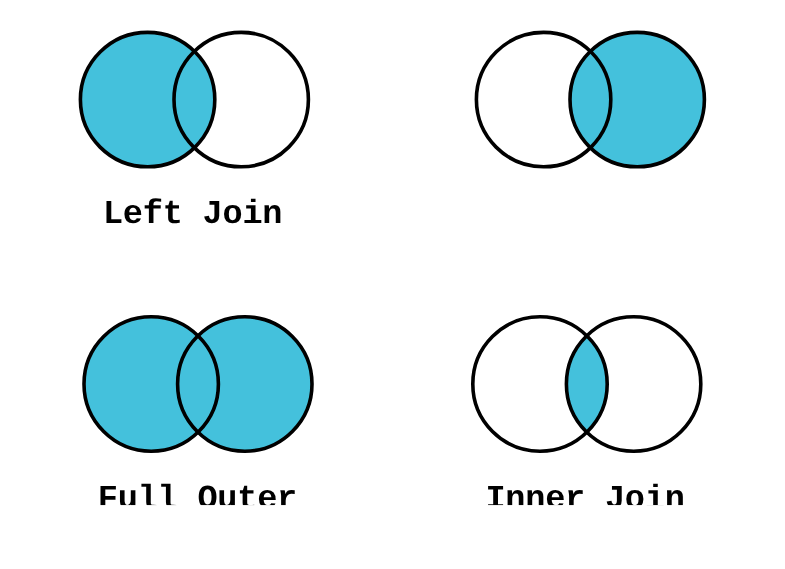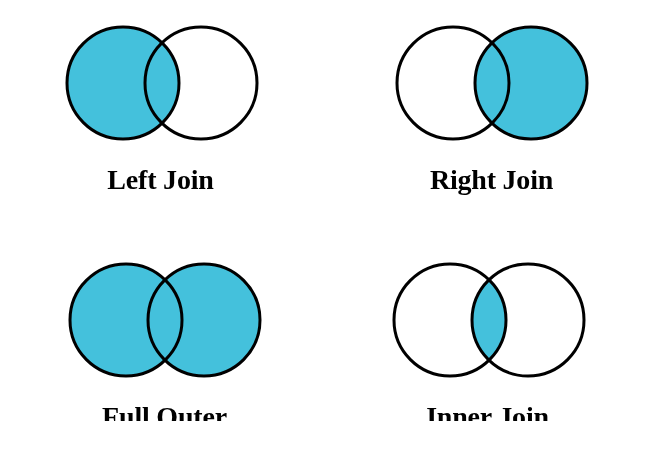--- a/index.html
+++ b/index.html
@@ -5,21 +5,21 @@
   html, body {
     margin: 0;
     padding: 0;
     background: #ffffff;
   }
   #canvas {
     position: relative;
     width: 654px;
     height: 421px;
     background: #ffffff;
-    font-family: Liberation Serif, serif;
+    font-family: Liberation Mono, monospace;
     overflow: hidden;
   }
   .grid {
     position: absolute;
     inset: 0;
     display: grid;
     grid-template-columns: 327px 327px;
     grid-template-rows: 237px 237px;
   }
   .cell {
@@ -101,21 +101,20 @@
           </defs>
           <circle cx="66" cy="70" r="56" fill="#ffffff"></circle>
           <circle cx="144" cy="70" r="56" fill="#44c1dc"></circle>
           <g clip-path="url(#clipR2)">
             <circle cx="66" cy="70" r="56" fill="#44c1dc"></circle>
           </g>
           <circle cx="66" cy="70" r="56" fill="none" stroke="#000000" stroke-width="3"></circle>
           <circle cx="144" cy="70" r="56" fill="none" stroke="#000000" stroke-width="3"></circle>
         </svg>
       </div>
-      <div class="join-label">Right Join</div>
     </div>
 
     <div class="cell cell-br">
       <div class="venn-wrap">
         <svg class="venn-svg" viewBox="0 0 210 140">
           <circle cx="66" cy="70" r="56" fill="#44c1dc"></circle>
           <circle cx="144" cy="70" r="56" fill="#44c1dc"></circle>
           <circle cx="66" cy="70" r="56" fill="none" stroke="#000000" stroke-width="3"></circle>
           <circle cx="144" cy="70" r="56" fill="none" stroke="#000000" stroke-width="3"></circle>
         </svg>

